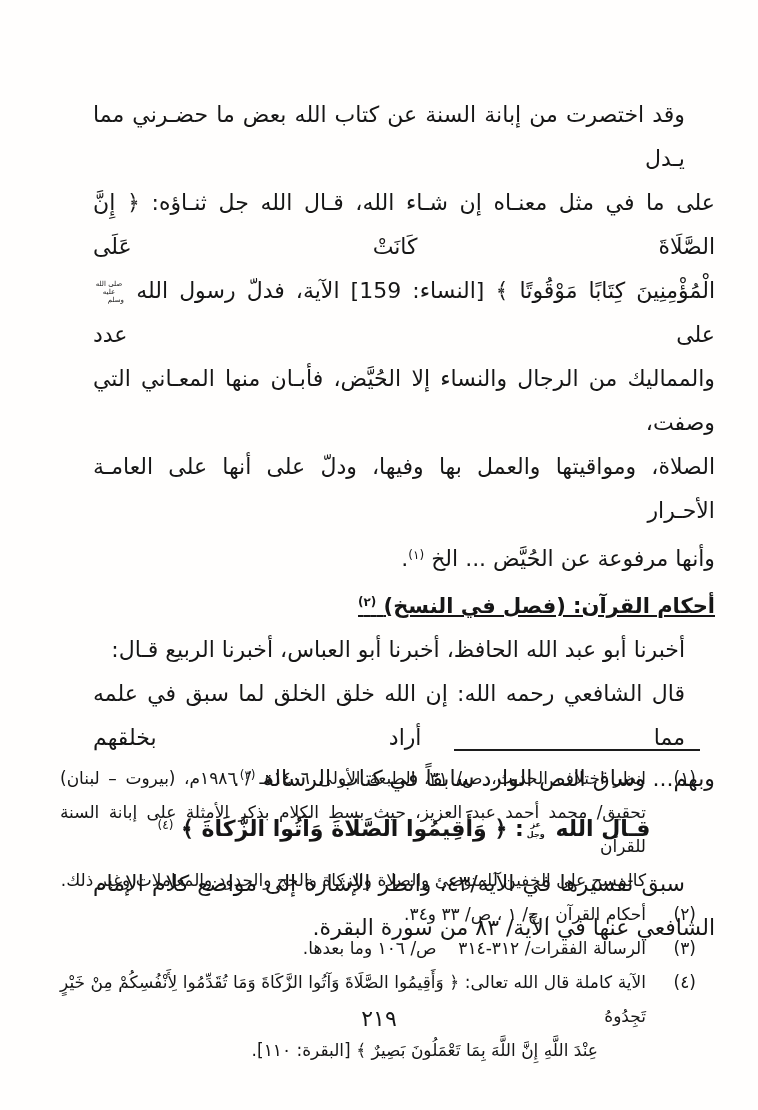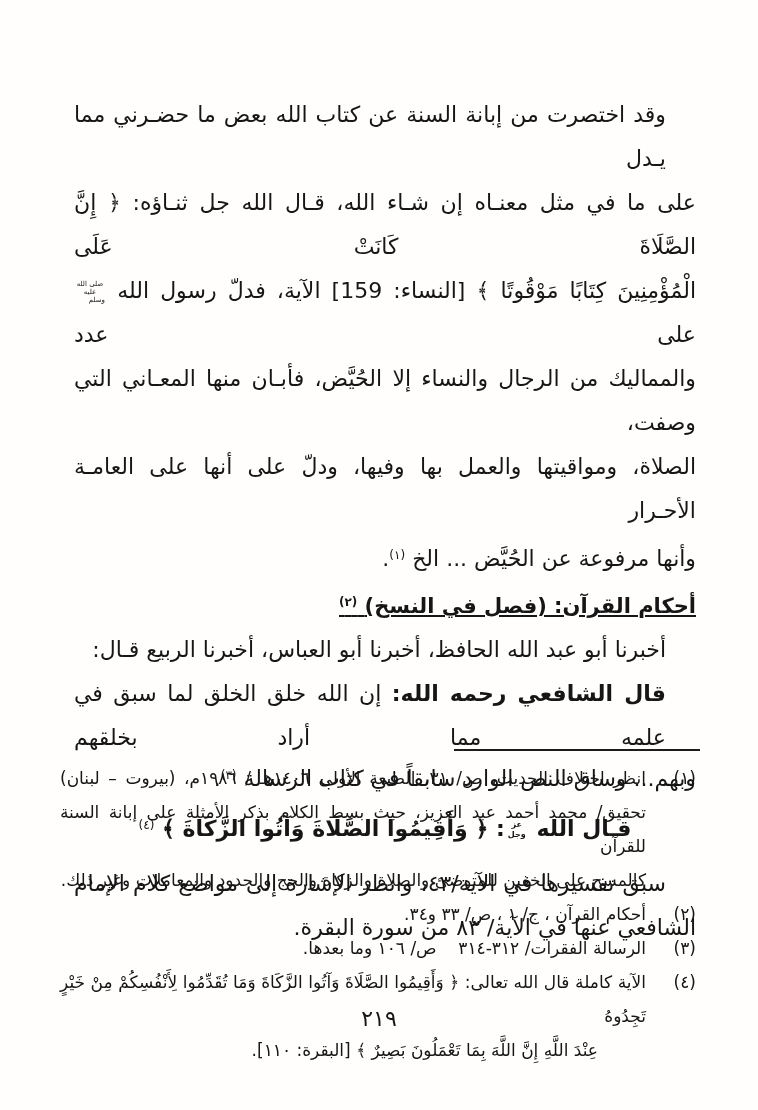--- a/index.html
+++ b/index.html
@@ -7,27 +7,27 @@
     width:758px;height:1110px;
     background:#ffffff;
     font-family:"DejaVu Sans", sans-serif;
     color:#161616;
     position:relative;
     direction:rtl;
     overflow:hidden;
   }
   .page{position:absolute;inset:0;background:#fffefd;}
   .main{
-    position:absolute;top:93px;right:62px;width:622px;
+    position:absolute;top:93px;right:43px;width:622px;
     font-size:22px;
   }
   .line{line-height:44px;}
   .jl{text-align:justify;text-align-last:justify;}
   .indent{padding-right:30px;}
-  .b{font-weight:bold;}
+  .b{font-weight:normal;}
   .heading{line-height:42px;font-weight:bold;font-size:21px;text-decoration:underline;}
   .p2line{line-height:45px;}
   .p3l2{line-height:31px;}
   .verse-line{
     margin-top:10px;line-height:42px;text-align:center;
     font-weight:bold;font-size:22px;
   }
   .p4{margin-top:12px;}
   .ref{
     font-size:12px;font-weight:normal;

